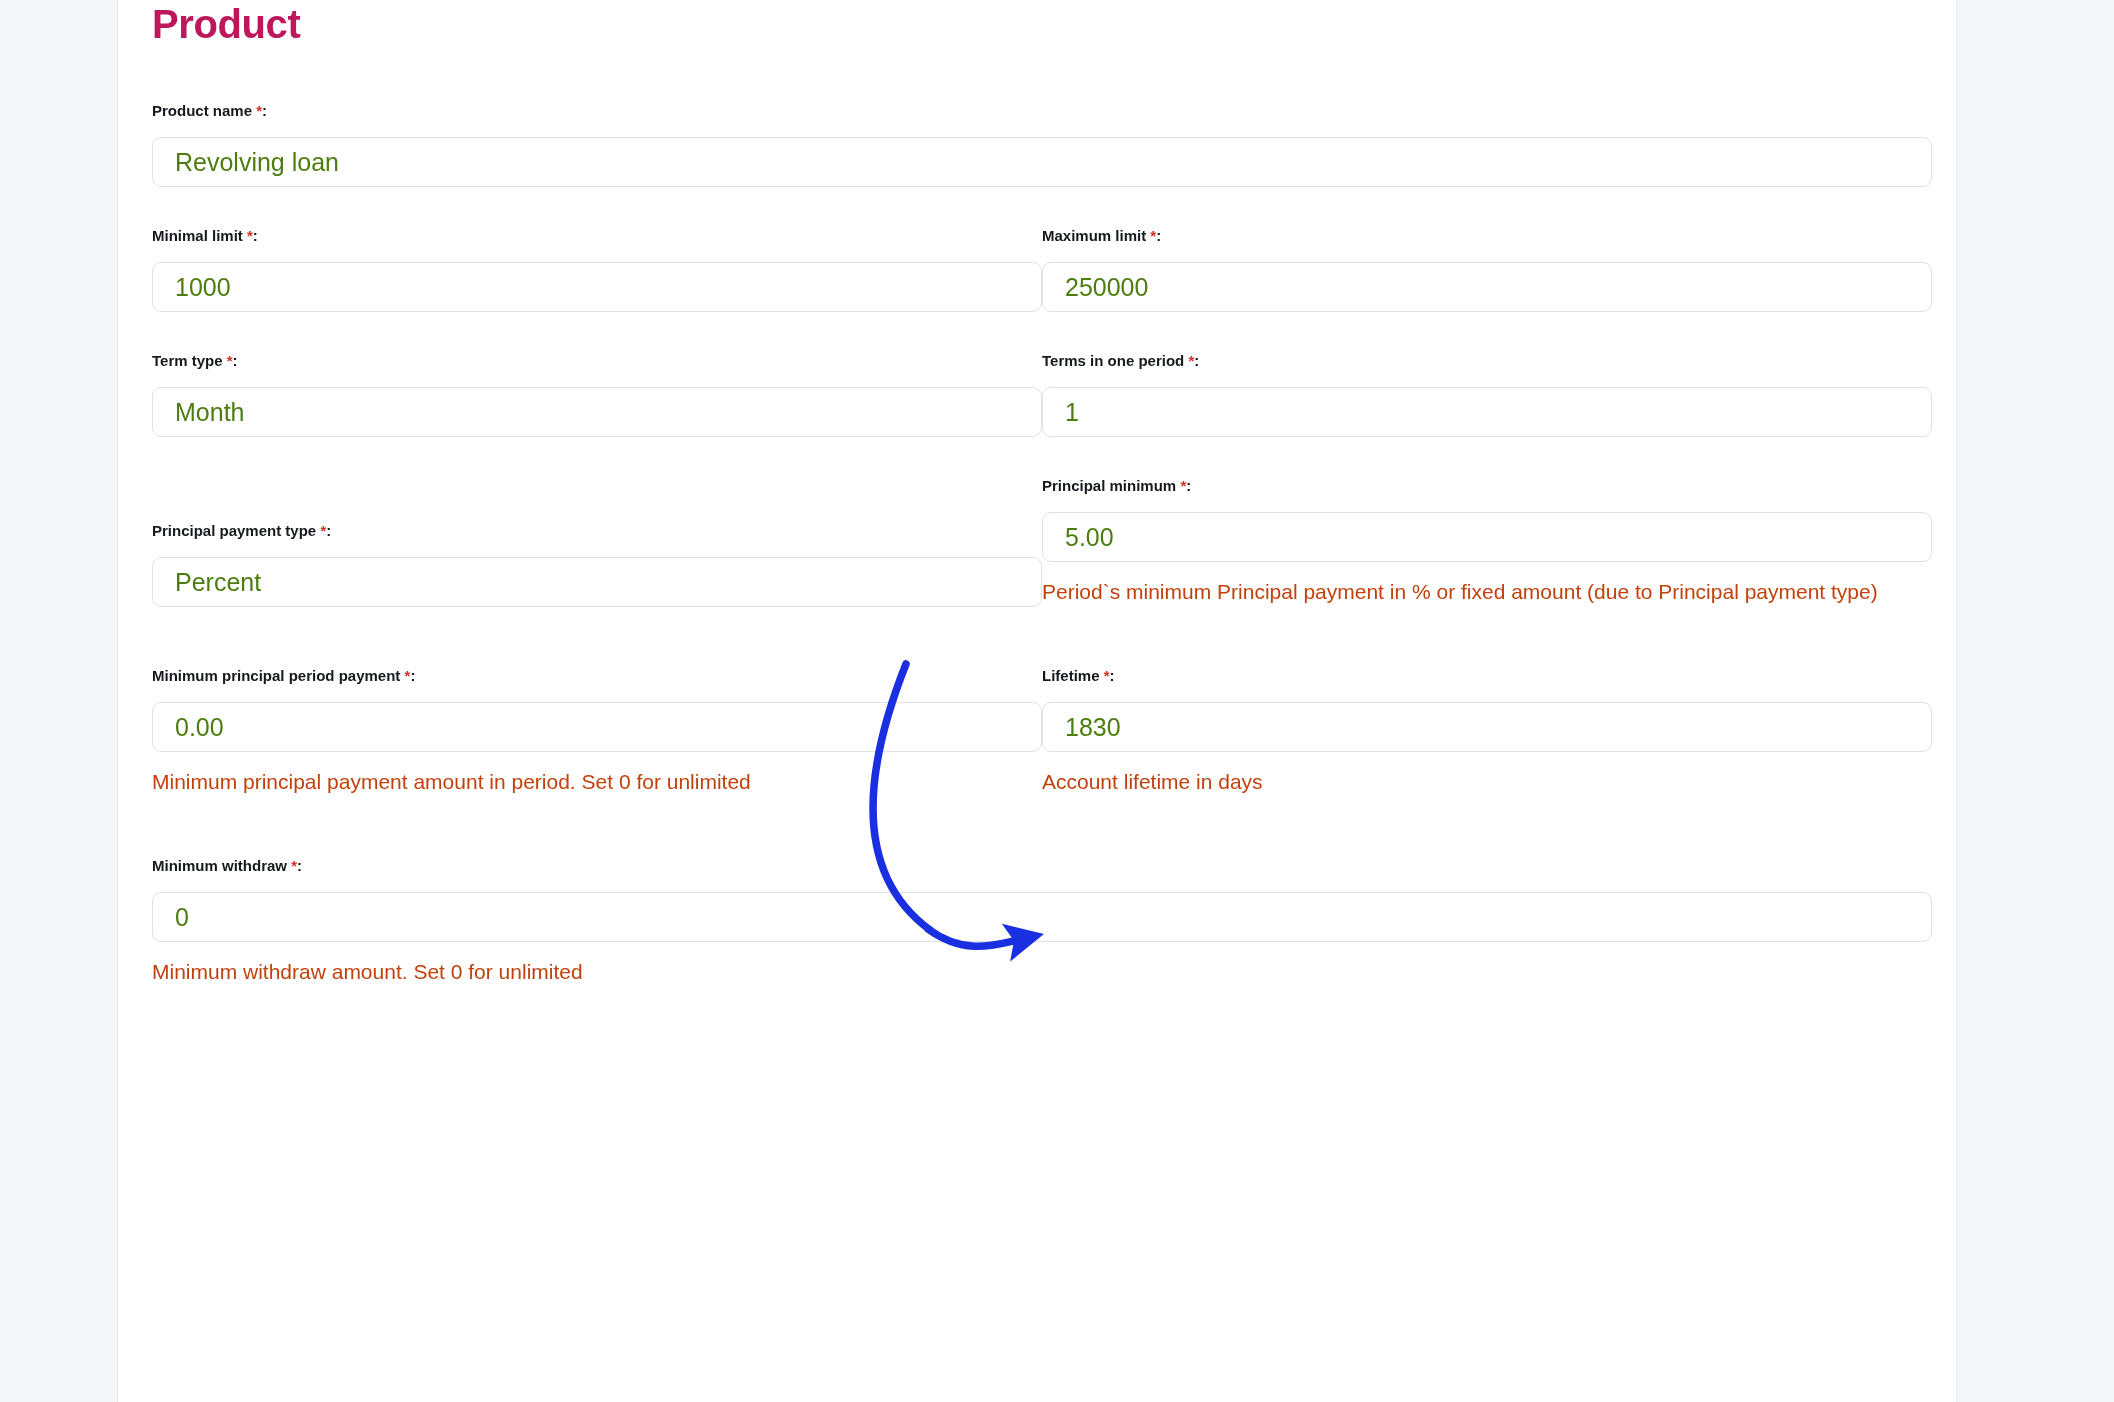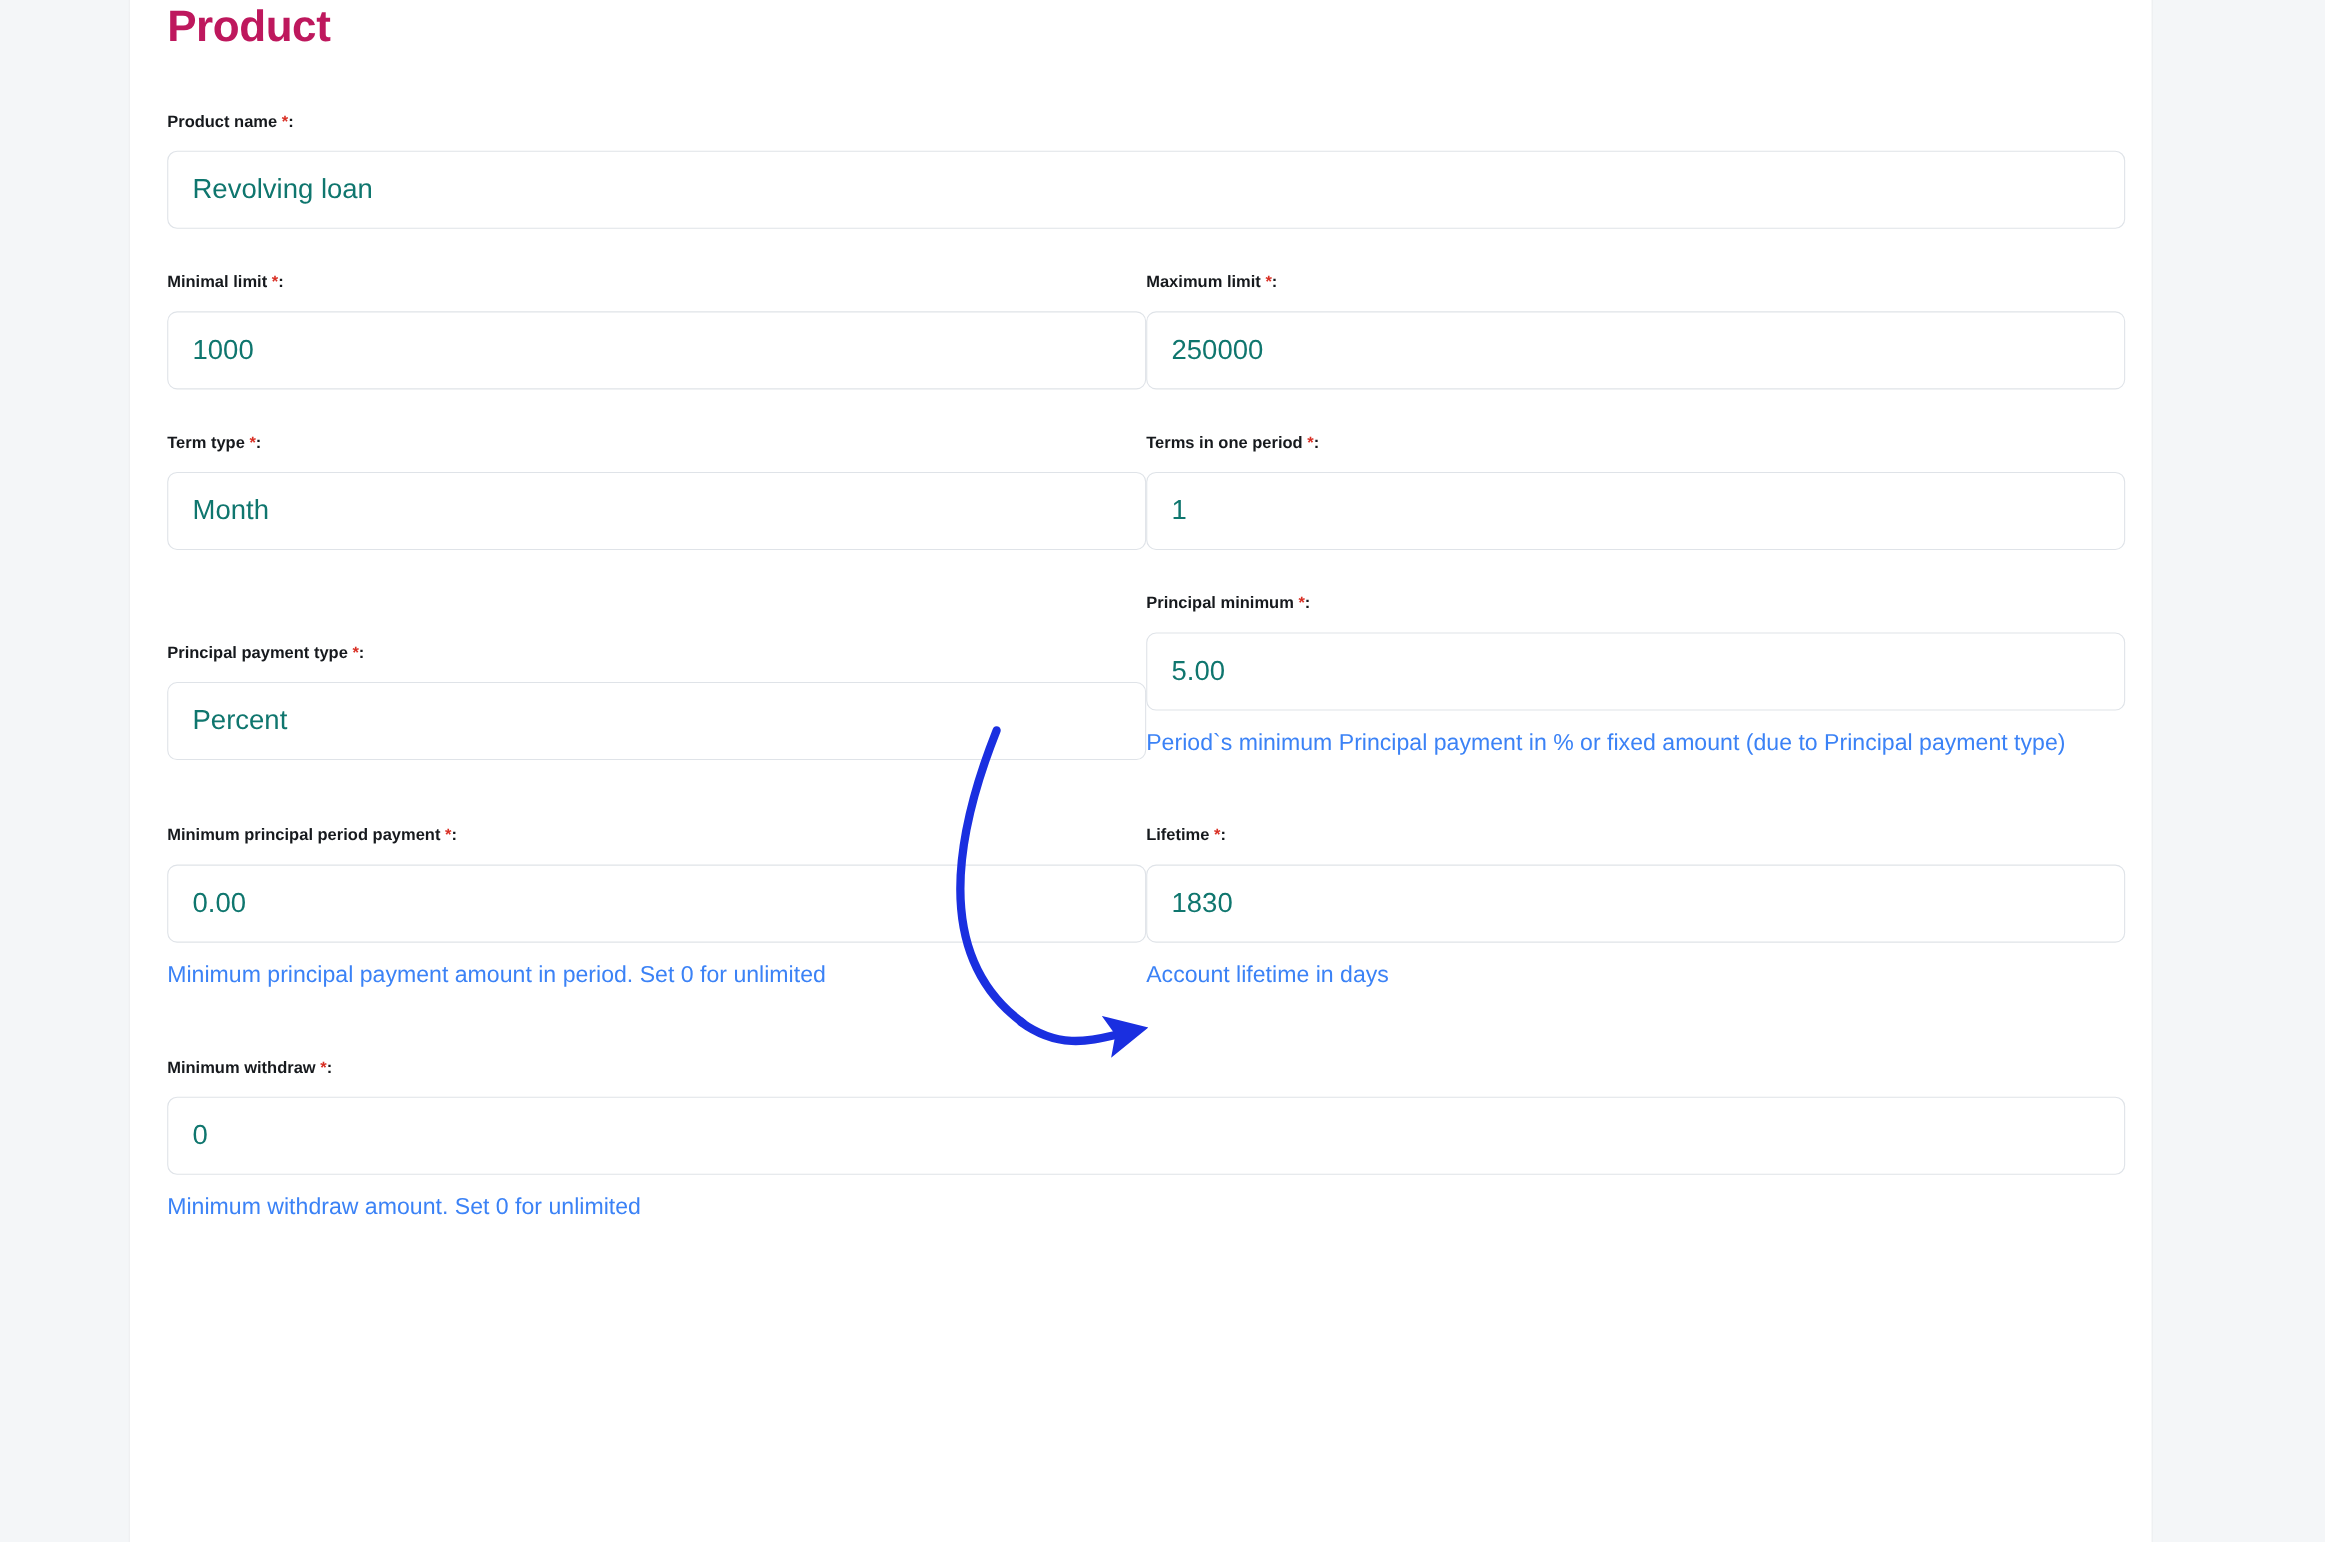--- a/index.html
+++ b/index.html
@@ -62,35 +62,35 @@
     margin-bottom: 13px;
     white-space: nowrap;
   }
   .req {
     color: #d93025;
     font-weight: bold;
   }
 
   .field-input {
     width: 100%;
-    height: 71px;
+    height: 50px;
     border: 1.5px solid #dfe3e8;
     border-radius: 9px;
     background: #ffffff;
     font-family: "Liberation Sans", sans-serif;
     font-size: 25px;
-    color: #0f766e;
+    color: #4d7c0f;
     padding: 0 22px;
     outline: none;
     display: block;
   }
 
   .field-help {
     font-size: 21px;
-    color: #3b82f6;
+    color: #c2410c;
     line-height: 30px;
     margin-top: 15px;
     max-width: 880px;
   }
 
   
   .row-full { margin-bottom: 36px; }
 
   .row-two {
     display: flex;

